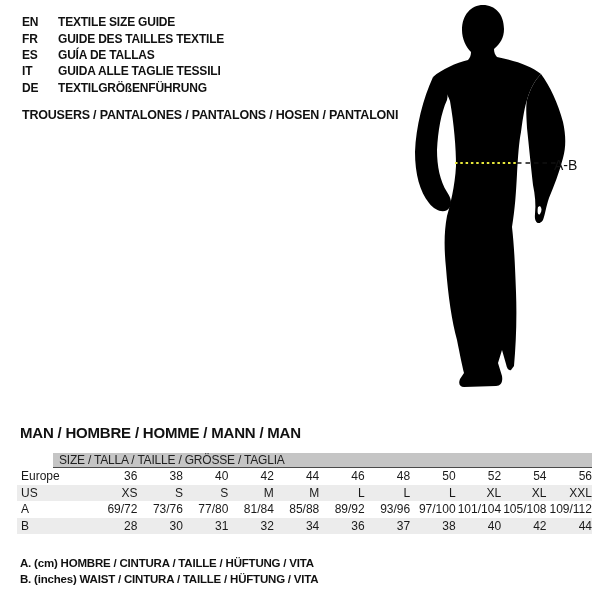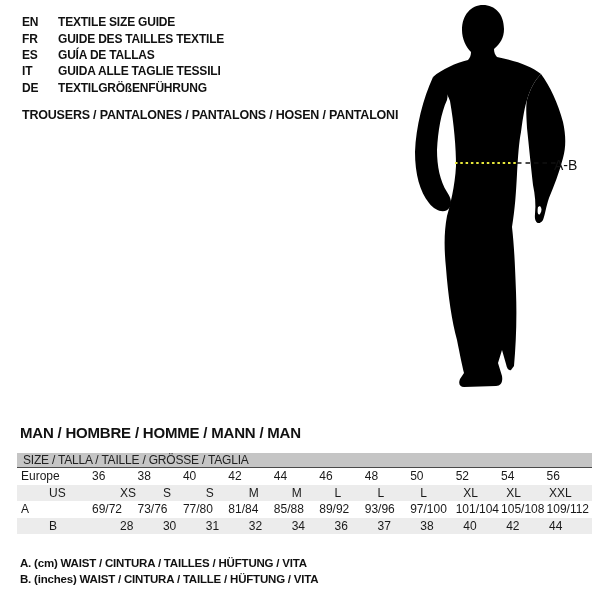--- a/index.html
+++ b/index.html
@@ -39,29 +39,29 @@
     left: 20px; top: 424px;
     font-size: 15px; font-weight: bold; letter-spacing: -0.2px; white-space: nowrap;
   }
   .size-table { left: 17px; top: 453px; width: 575px; }
   .table-header {
     height: 15px; line-height: 15px;
     background: #c5c5c5;
     border-bottom: 1px solid #4a4a4a;
     font-size: 12px; color: #222;
     padding-left: 6px; box-sizing: border-box;
-    letter-spacing: -0.2px; white-space: nowrap;
+    letter-spacing: -0.2px; white-space: nowrap; margin-left: 36px;
   }
   .trow {
     display: grid;
     grid-template-columns: 75px repeat(11, 1fr);
     height: 16.5px; align-items: center;
   }
-  .trow.shaded { background: #ececec; padding-left: 28px; }
-  .tcell { font-size: 12px; text-align: left; color: #1a1a1a; white-space: nowrap; }
+  .trow.shaded { background: #ececec; }
+  .tcell { font-size: 12px; text-align: right; color: #1a1a1a; white-space: nowrap; }
   .tlabel { text-align: left; padding-left: 4px; }
 
   
   .notes { left: 20px; top: 557px; }
   .note-line {
     height: 15.5px;
     font-size: 11.5px; font-weight: bold; letter-spacing: -0.2px; white-space: nowrap;
   }
 </style>
 </head>
@@ -189,15 +189,15 @@
         <div class="tcell">37</div>
         <div class="tcell">38</div>
         <div class="tcell">40</div>
         <div class="tcell">42</div>
         <div class="tcell">44</div>
       </div>
     </div>
 </div>
 
 <div class="abs notes">
-  <div class="note-line">A. (cm) WAIST / CINTURA / TAILLES / HÜFTUNG / VITA</div>
+  <div class="note-line">A. (cm) HOMBRE / CINTURA / TAILLE / HÜFTUNG / VITA</div>
   <div class="note-line">B. (inches) WAIST / CINTURA / TAILLE / HÜFTUNG / VITA</div>
 </div>
 
 </body></html>

